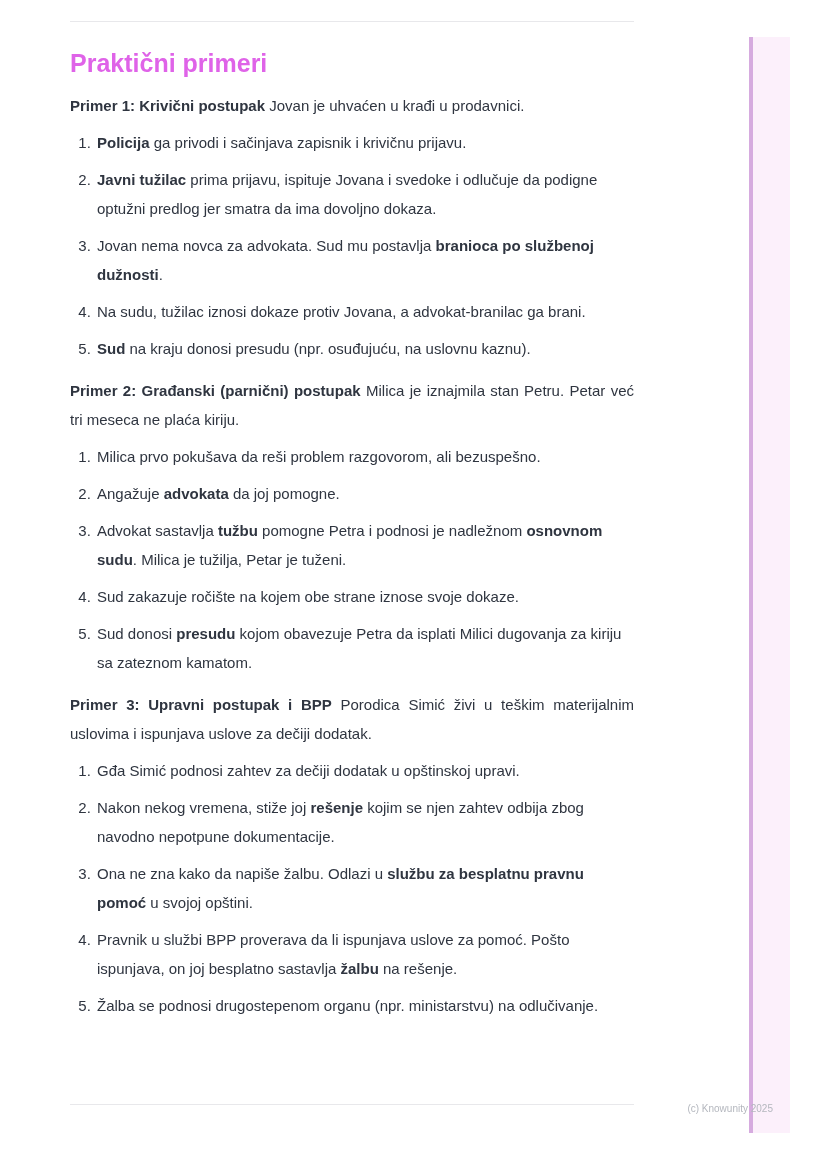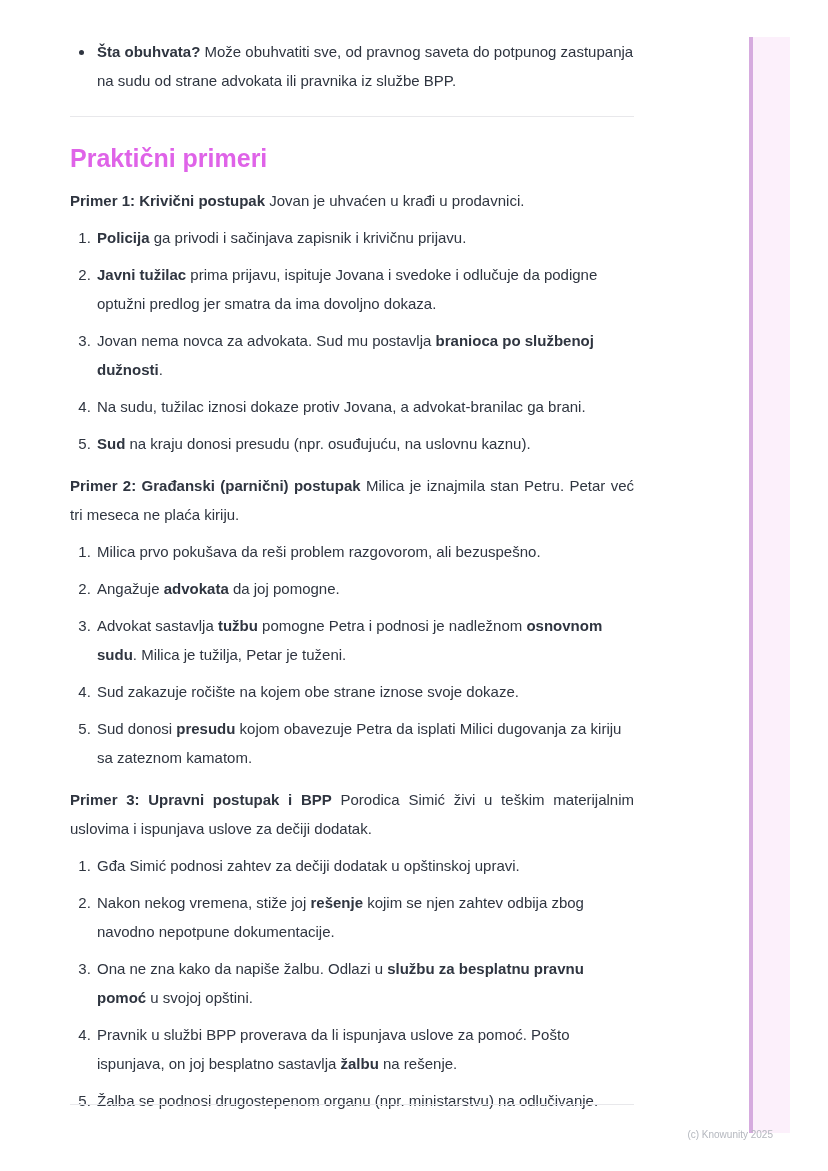--- a/index.html
+++ b/index.html
@@ -62,21 +62,21 @@
     left: 70px;
     top: 1104px;
     width: 564px;
     border: none;
     border-top: 1px solid #e8e8eb;
     margin: 0;
     height: 0;
   }
   .footer-credit {
     position: absolute;
-    top: 1128px;
+    top: 1102px;
     right: 55px;
     font-size: 10px;
     line-height: 14px;
     color: #b4b7be;
     z-index: 3;
   }
   .accent-bar-light {
     position: absolute;
     left: 753px;
     top: 37px;
@@ -92,23 +92,20 @@
     width: 4px;
     height: 1096px;
     background: #d6abdf;
     z-index: 2;
   }
 </style>
 </head>
 <body>
 
 <div class="content">
-  <ul class="top-bullets" id="top-bullets">
-      <li><strong>Šta obuhvata?</strong><span> Može obuhvatiti sve, od pravnog saveta do potpunog zastupanja na sudu od strane advokata ili pravnika iz službe BPP.</span></li>
-    </ul>
   <hr class="divider">
   <h2 class="section-heading">Praktični primeri</h2>
   <div id="examples">
       <p class="example-intro"><strong>Primer 1: Krivični postupak</strong><span> Jovan je uhvaćen u krađi u prodavnici.</span></p>
       <ol class="steps">
         <li><strong>Policija</strong><span> ga privodi i sačinjava zapisnik i krivičnu prijavu.</span></li>
         <li><strong>Javni tužilac</strong><span> prima prijavu, ispituje Jovana i svedoke i odlučuje da podigne optužni predlog jer smatra da ima dovoljno dokaza.</span></li>
         <li><span>Jovan nema novca za advokata. Sud mu postavlja </span><strong>branioca po službenoj dužnosti</strong><span>.</span></li>
         <li><span>Na sudu, tužilac iznosi dokaze protiv Jovana, a advokat-branilac ga brani.</span></li>
         <li><strong>Sud</strong><span> na kraju donosi presudu (npr. osuđujuću, na uslovnu kaznu).</span></li>

